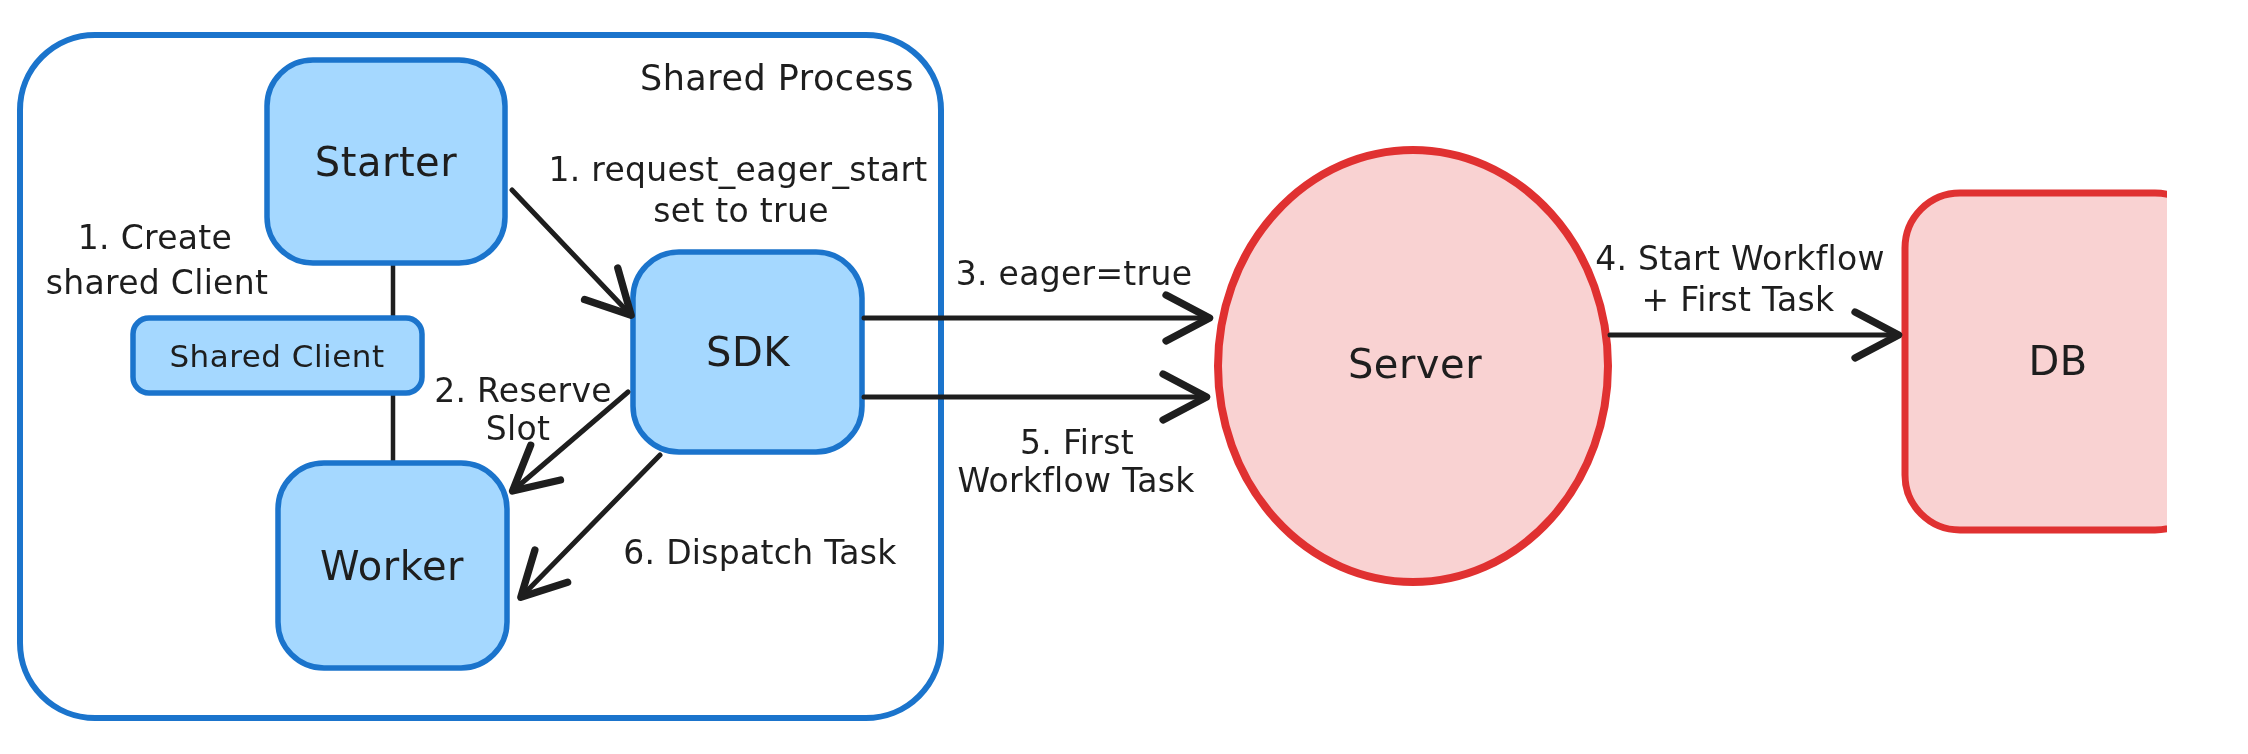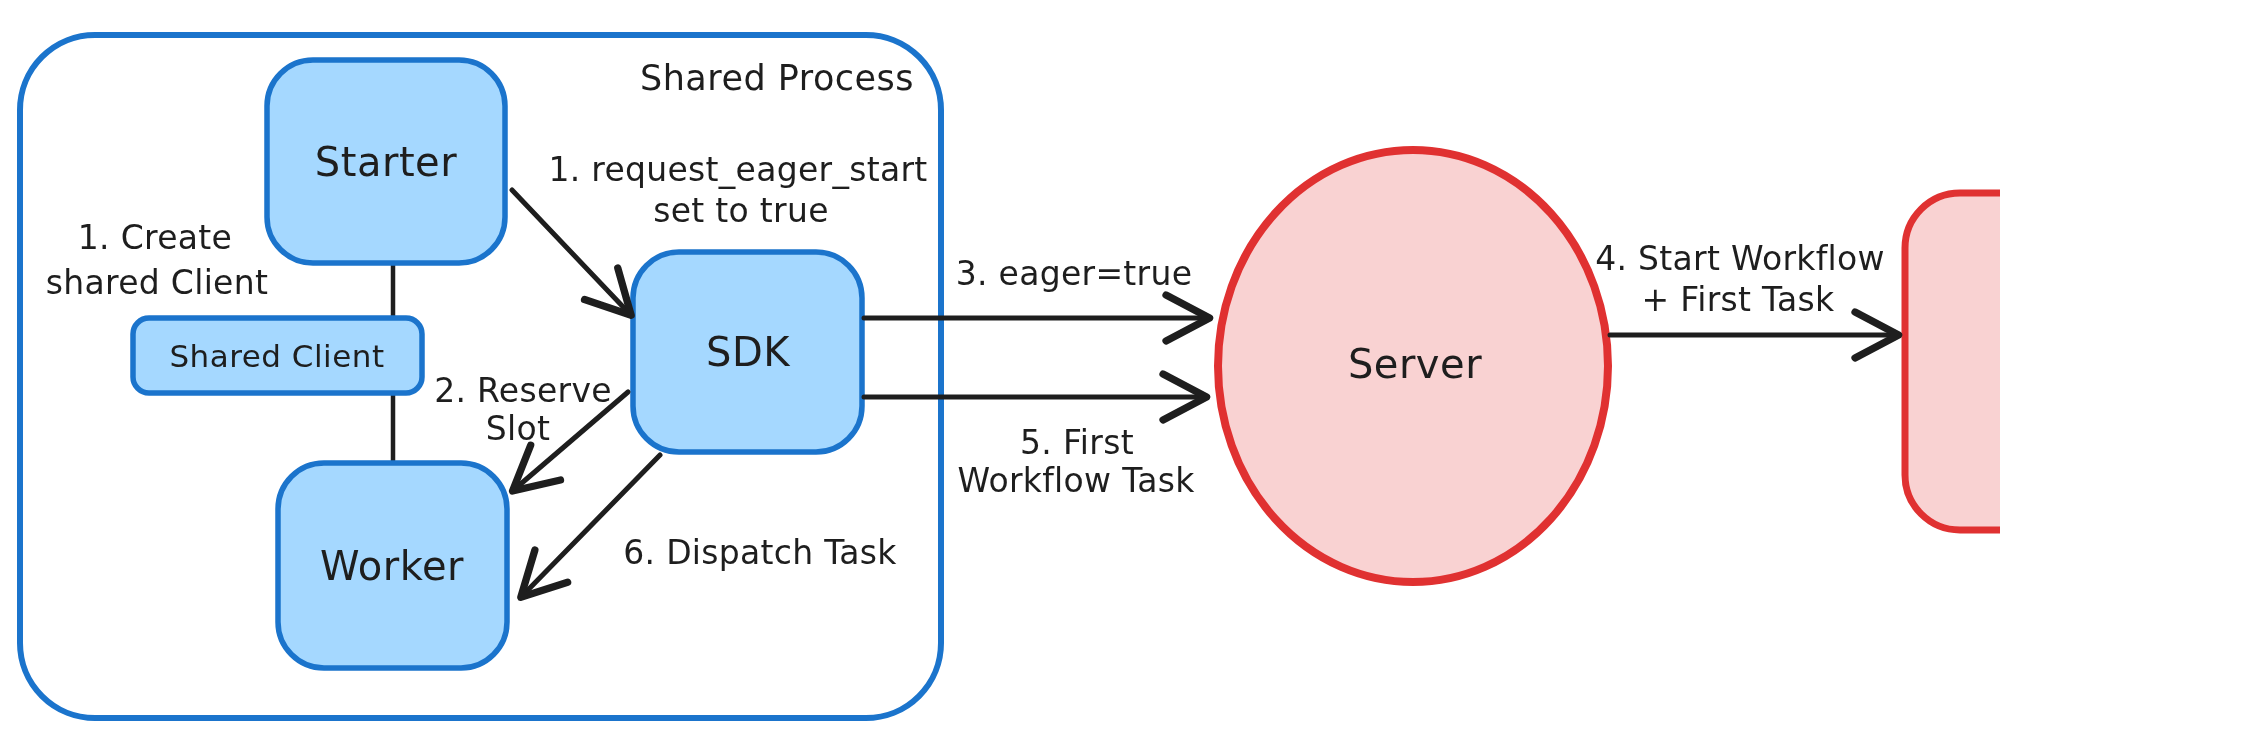--- a/index.html
+++ b/index.html
@@ -1,21 +1,21 @@
 <!DOCTYPE html>
 <html><head>
 <meta charset="utf-8">
 <style>
   html, body {
     margin: 0;
     padding: 0;
     background: #ffffff;
   }
   .canvas-wrap {
-    width: 2000px;
+    width: 2167px;
     height: 754px;
     background: #ffffff;
     overflow: hidden;
   }
   svg { display: block; }
   text {
     font-family: "DejaVu Sans", "Liberation Sans", sans-serif;
     text-anchor: middle;
     fill: #1e1e1e;
   }

